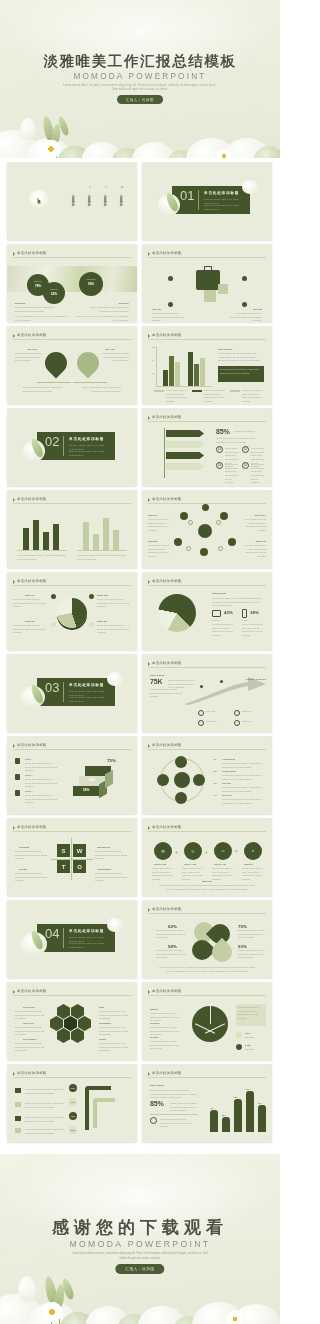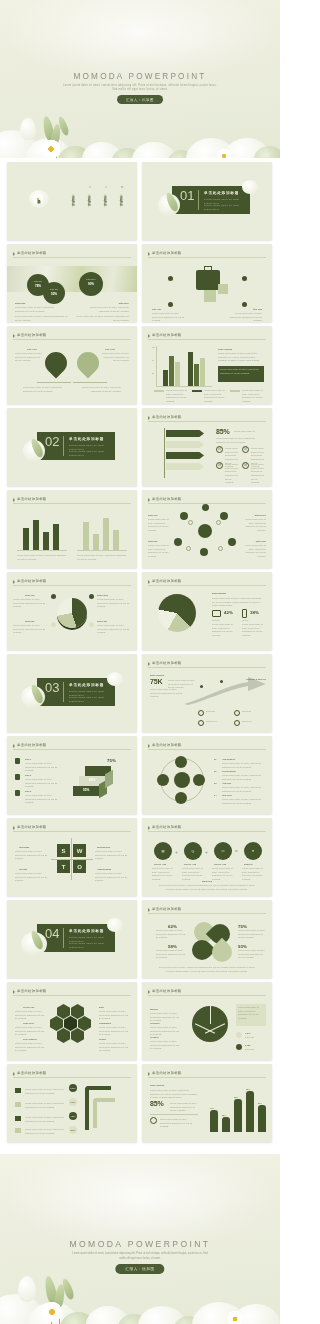--- a/index.html
+++ b/index.html
@@ -151,20 +151,21 @@
       <div class="fl-leaf" style="left:44px;bottom:16px;width:9px;height:26px;transform:rotate(-12deg);"></div>
       <div class="fl-leaf" style="left:52px;bottom:12px;width:8px;height:22px;transform:rotate(9deg);"></div>
       <div class="fl-leaf" style="left:60px;bottom:22px;width:7px;height:20px;transform:rotate(-20deg);"></div>
       <div class="stem" style="left:49px;bottom:0;height:20px;"></div>
       <div class="stem" style="left:56px;bottom:0;height:16px;"></div>
       <div class="blob fl-white" style="left:20px;bottom:18px;width:16px;height:22px;border-radius:50% 50% 45% 45%/60% 60% 40% 40%;"></div>
       <div class="daisy" style="left:38px;bottom:-4px;"></div>
       <div class="daisy" style="left:214px;bottom:-8px;width:20px;height:20px;"></div>
     </div>
 
+    <div class="cover-title">淡雅唯美工作汇报总结模板</div>
     <div class="cover-sub">MOMODA POWERPOINT</div>
     <div class="cover-desc">Lorem ipsum dolor sit amet, consectetur adipiscing elit. Proin ut nisl tristique, vehicula lorem feugiat, auctor lacus. Sed mollis elit eget nunc luctus, sit amet.</div>
     <div class="cover-badge">汇报人：优加图</div>
   </div>
 
   <div class="grid">
 
     <div class="slide">
       <div class="blob fl-white" style="position:absolute;left:22px;top:28px;width:20px;height:18px;border-radius:50%;background:radial-gradient(circle at 40% 35%,#fff,#eef1e2 70%,#dfe4d0);"></div>
       <div class="daisy" style="left:24px;top:30px;width:14px;height:14px;"></div>
@@ -700,18 +701,19 @@
       <div class="fl-leaf" style="left:46px;bottom:18px;width:10px;height:30px;transform:rotate(-12deg);"></div>
       <div class="fl-leaf" style="left:55px;bottom:14px;width:9px;height:26px;transform:rotate(9deg);"></div>
       <div class="fl-leaf" style="left:64px;bottom:24px;width:8px;height:22px;transform:rotate(-20deg);"></div>
       <div class="stem" style="left:51px;bottom:0;height:24px;"></div>
       <div class="stem" style="left:59px;bottom:0;height:18px;"></div>
       <div class="blob fl-white" style="left:18px;bottom:22px;width:18px;height:26px;border-radius:50% 50% 45% 45%/60% 60% 40% 40%;"></div>
       <div class="daisy" style="left:38px;bottom:-2px;width:28px;height:28px;"></div>
       <div class="daisy" style="left:224px;bottom:-6px;width:22px;height:22px;"></div>
     </div>
 
+    <div class="close-title">感谢您的下载观看</div>
     <div class="close-sub">MOMODA POWERPOINT</div>
     <div class="close-desc">Lorem ipsum dolor sit amet, consectetur adipiscing elit. Proin ut nisl tristique, vehicula lorem feugiat, auctor lacus. Sed mollis elit eget nunc luctus, sit amet.</div>
     <div class="close-badge">汇报人：优加图</div>
   </div>
 
 </div>
 
 </body></html>

